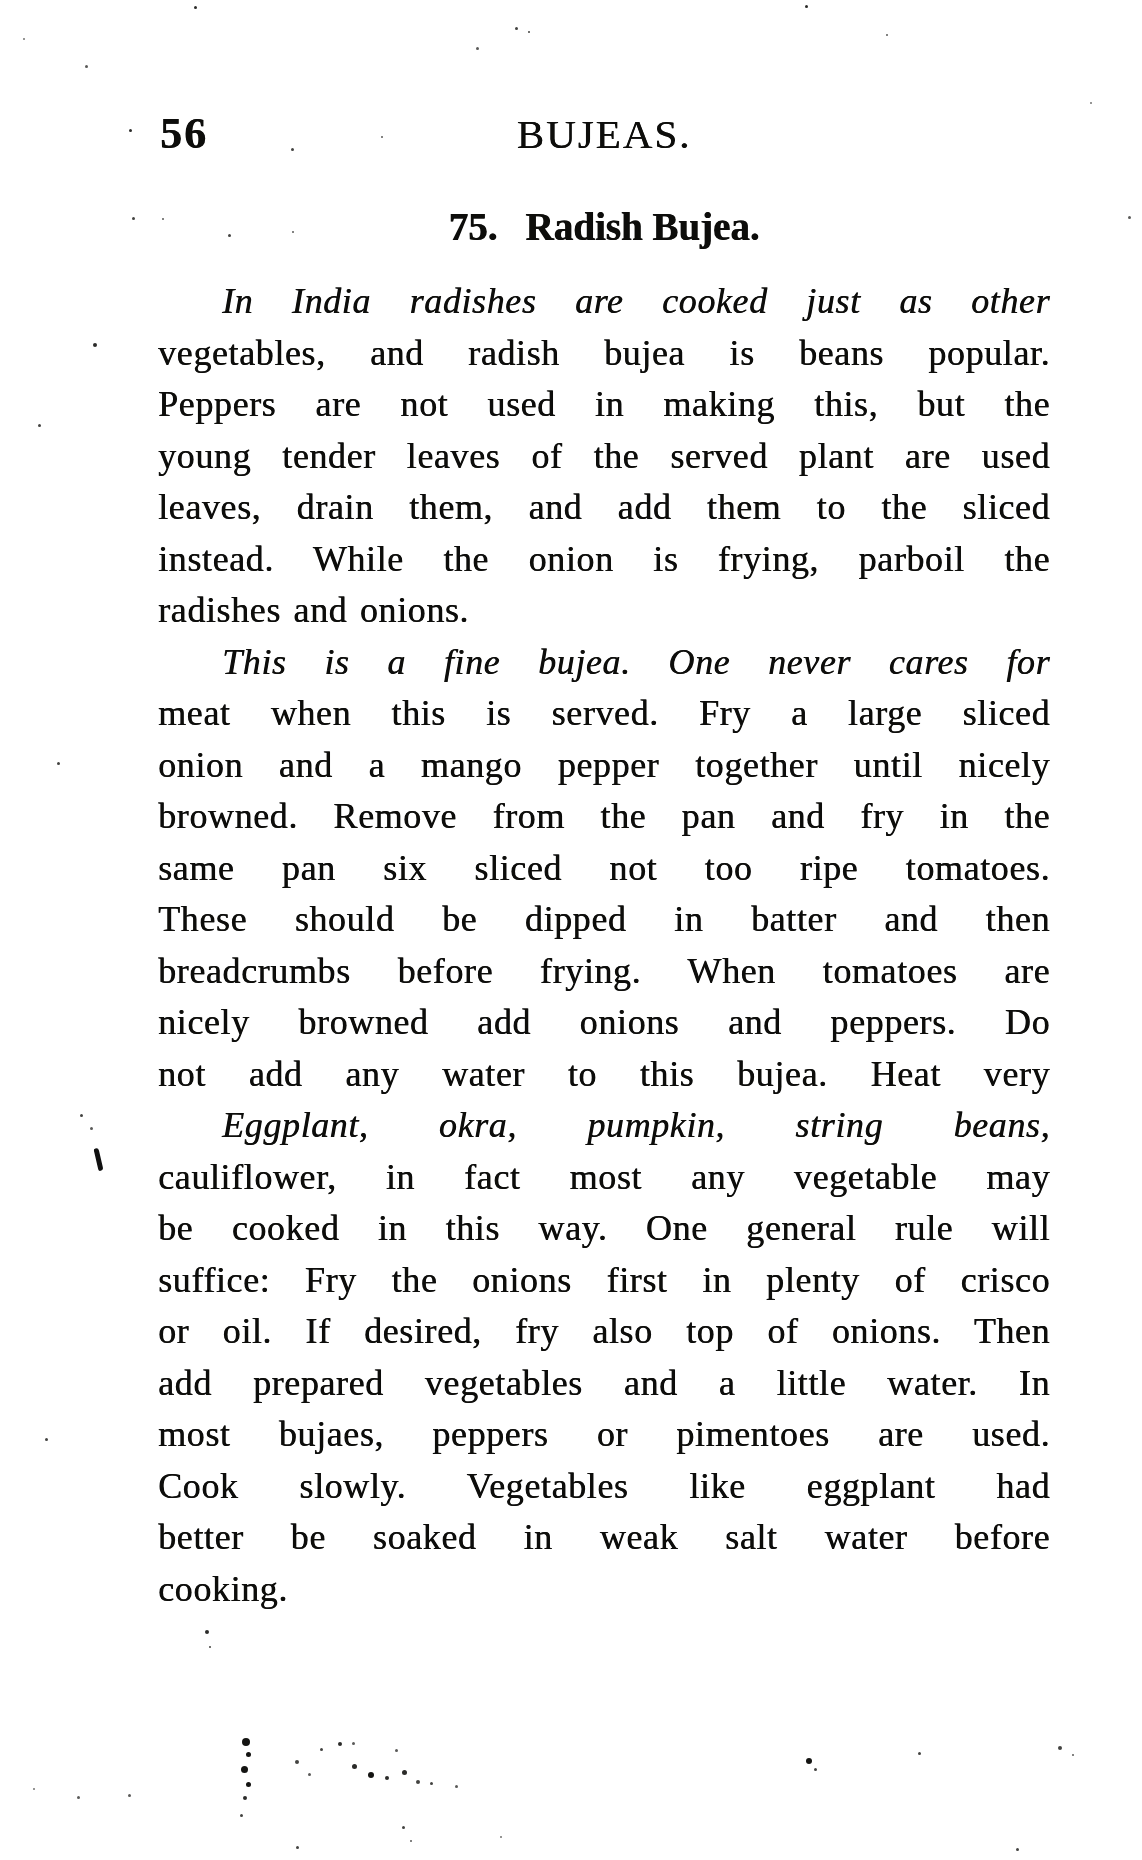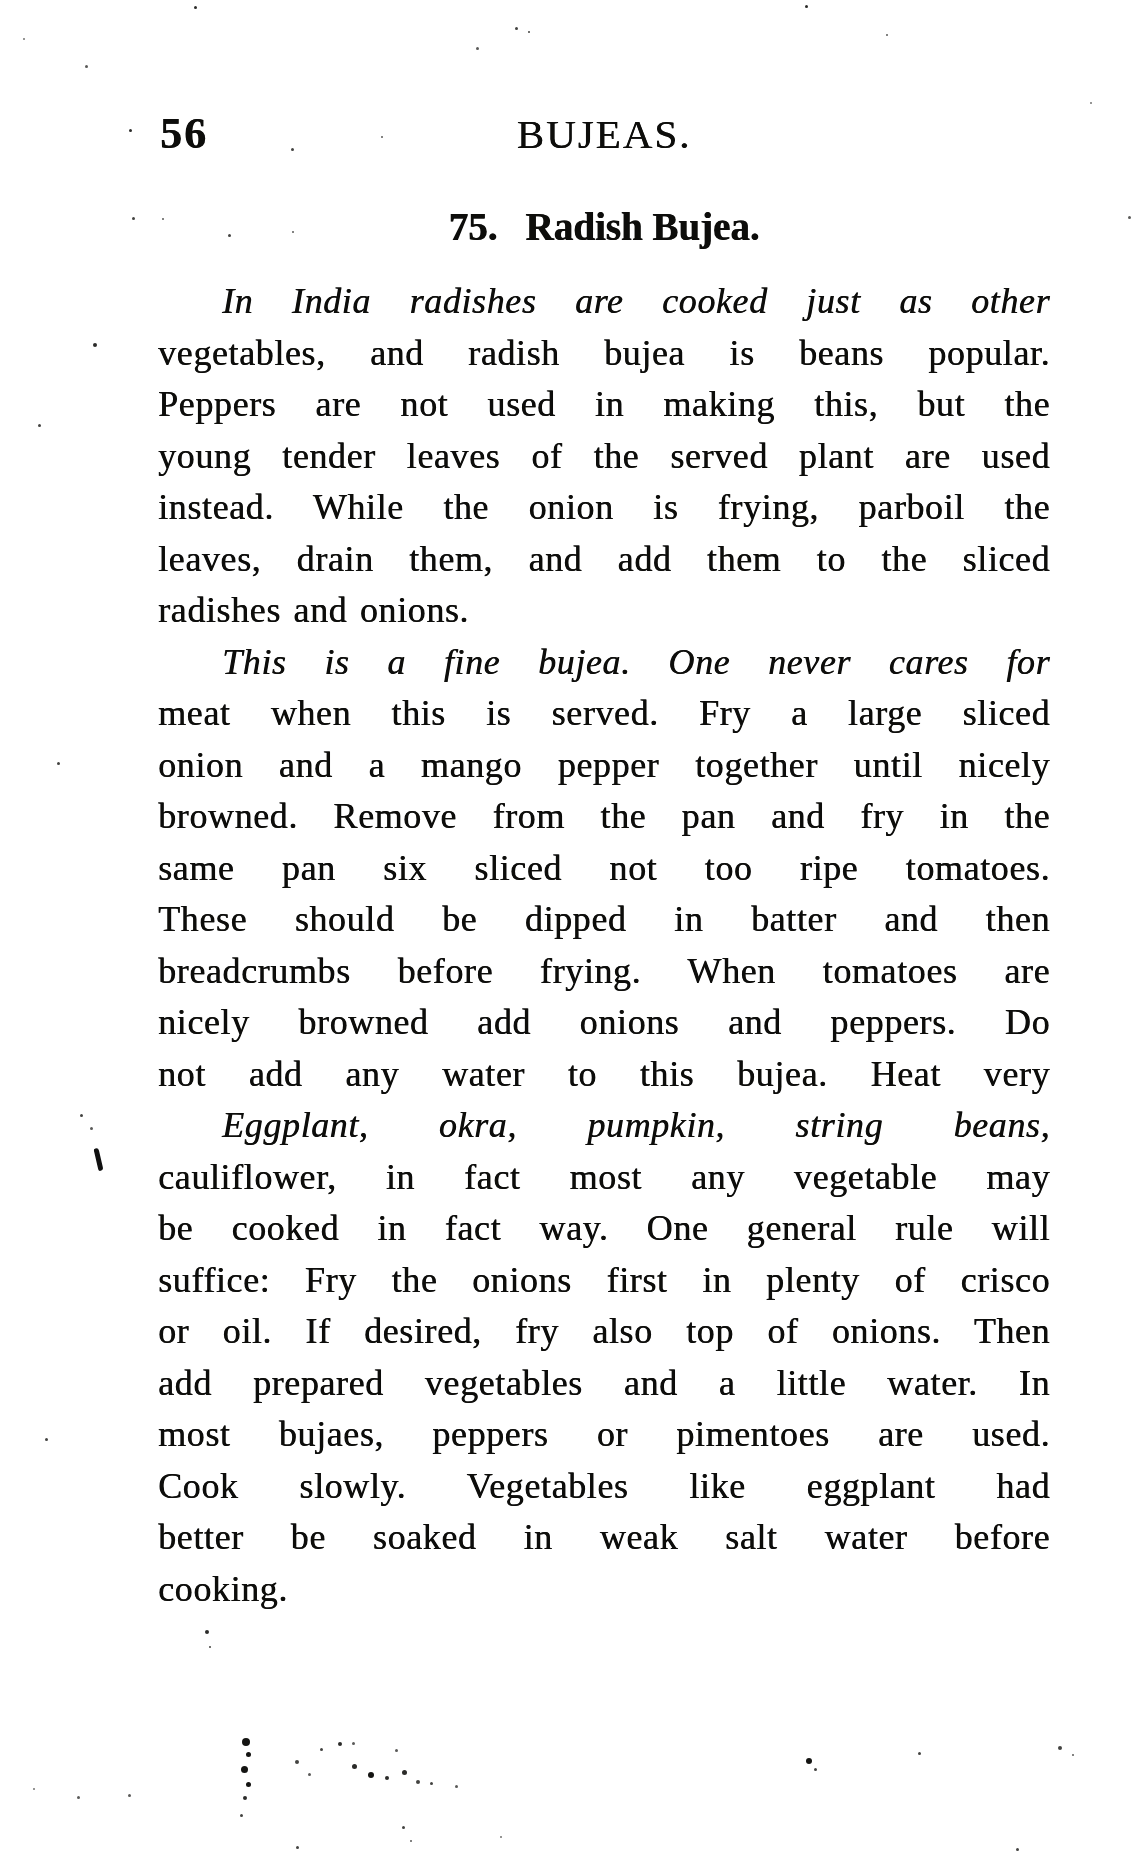--- a/index.html
+++ b/index.html
@@ -104,39 +104,39 @@
       <span class="page-number">56</span>
       <span class="running-title">BUJEAS.</span>
     </div>
     <div id="content">
         <div class="section-heading"><span class="sec-num">75.</span><span class="sec-title">Radish Bujea.</span></div>
         <div class="paragraph">
           <div class="line indent">In India radishes are cooked just as other</div>
           <div class="line">vegetables, and radish bujea is beans popular.</div>
           <div class="line">Peppers are not used in making this, but the</div>
           <div class="line">young tender leaves of the served plant are used</div>
+          <div class="line">leaves, drain them, and add them to the sliced</div>
           <div class="line">instead.  While the onion is frying, parboil the</div>
-          <div class="line">leaves, drain them, and add them to the sliced</div>
           <div class="line last">radishes and onions.</div>
         </div>
         <div class="paragraph">
           <div class="line indent">This is a fine bujea.  One never cares for</div>
           <div class="line">meat when this is served.  Fry  a large sliced</div>
           <div class="line">onion and a mango pepper together until nicely</div>
           <div class="line">browned.  Remove from the pan and fry in the</div>
           <div class="line">same pan six sliced not too ripe tomatoes.</div>
           <div class="line">These should be dipped in batter and then</div>
           <div class="line">breadcrumbs before frying.  When tomatoes are</div>
           <div class="line">nicely browned add onions and peppers.  Do</div>
           <div class="line">not add any water to this bujea.  Heat very</div>
         </div>
         <div class="paragraph">
           <div class="line indent">Eggplant, okra, pumpkin, string beans,</div>
           <div class="line">cauliflower, in fact most any vegetable may</div>
-          <div class="line">be cooked in fact way.  One general rule will</div>
+          <div class="line">be cooked in this way.  One general rule will</div>
           <div class="line">suffice:  Fry the onions first in plenty of crisco</div>
           <div class="line">or oil.  If desired, fry also top of onions.  Then</div>
           <div class="line">add prepared vegetables and a little water.  In</div>
           <div class="line">most bujaes, peppers or pimentoes are used.</div>
           <div class="line">Cook slowly.  Vegetables like eggplant had</div>
           <div class="line">better be soaked in weak salt water before</div>
           <div class="line last">cooking.</div>
         </div>
       </div>
   </div>

